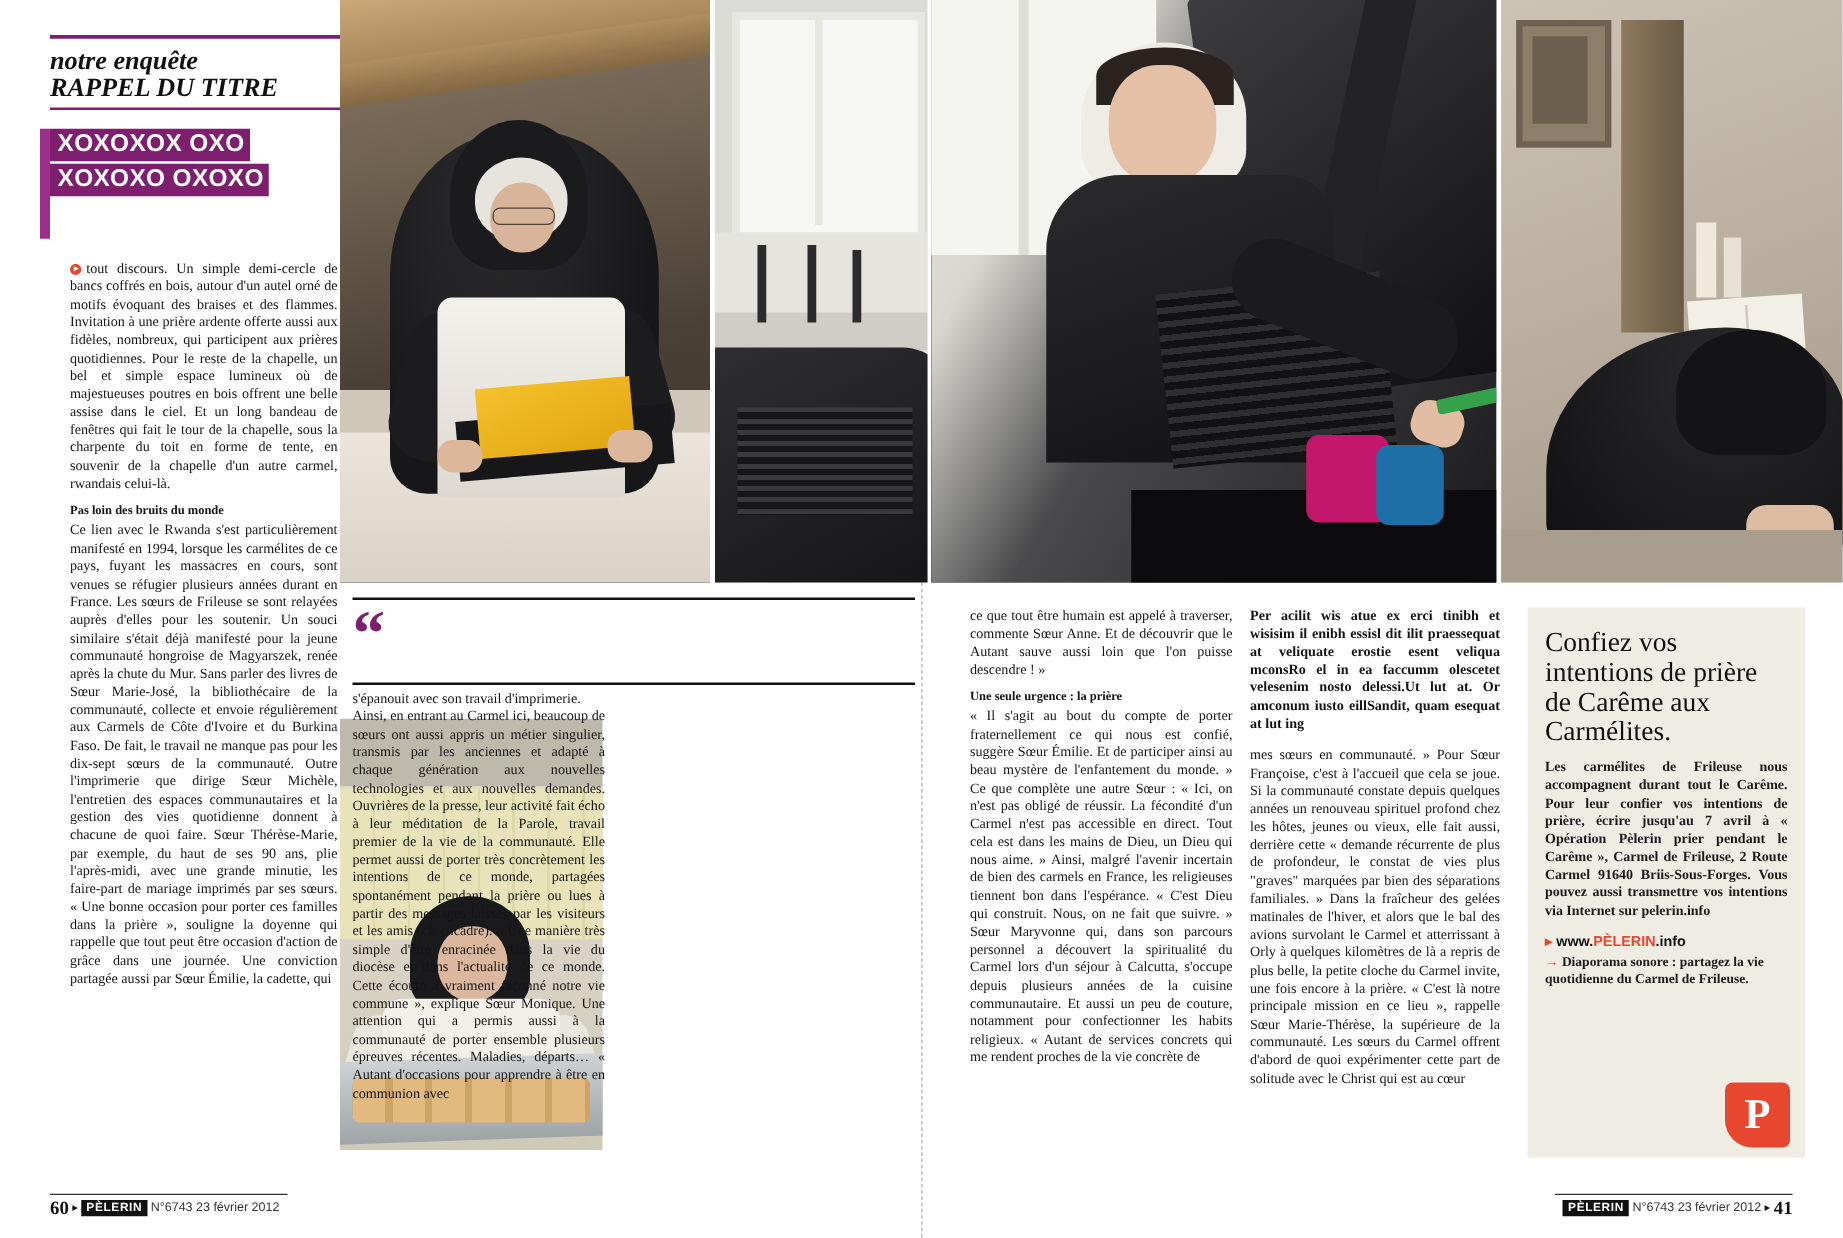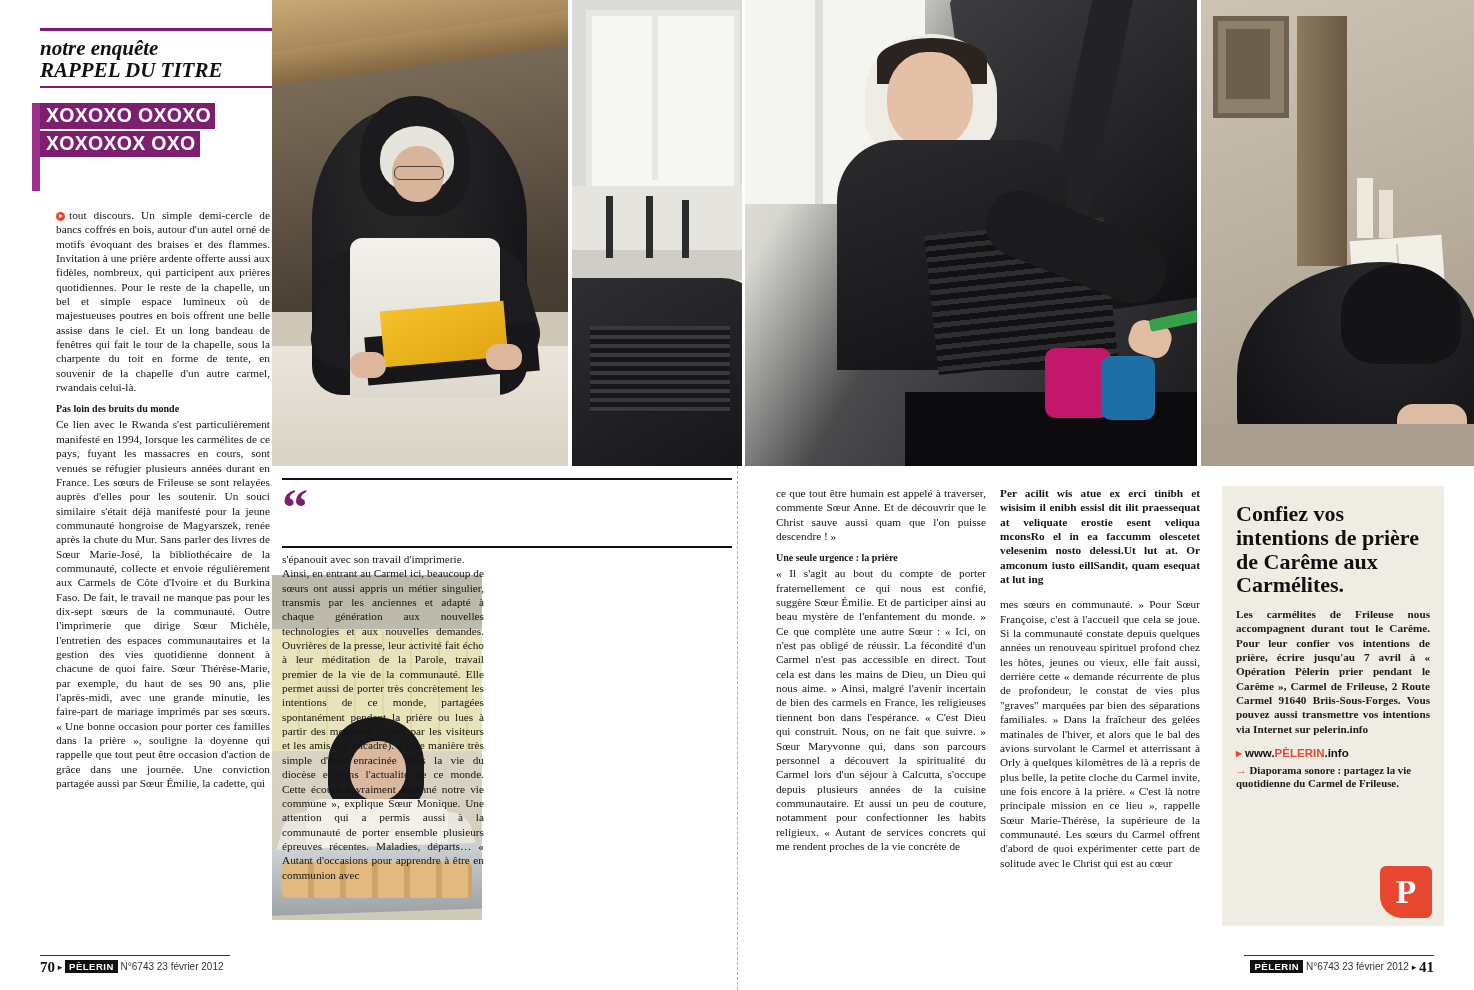--- a/index.html
+++ b/index.html
@@ -144,21 +144,21 @@
 
   
   .pullquote{position:absolute;left:282px;top:486px;width:450px;}
   .pullquote .mark{position:absolute;left:0;top:4px;font-size:52px;line-height:.7;color:#7d1f6e;font-family:"Liberation Serif",serif;font-weight:bold;}
   .pullquote .qtext{margin-left:54px;font-family:"Liberation Serif",serif;font-weight:bold;font-size:19.5px;line-height:1.18;color:#111;}
   .pq-rule{position:absolute;left:282px;top:478px;width:450px;height:2px;background:#111;}
   .pq-rule2{position:absolute;left:282px;top:546px;width:450px;height:2px;background:#111;}
 
   
   .infobox{position:absolute;left:1222px;top:486px;width:222px;height:440px;background:#efece4;}
-  .infobox h2{margin:0;padding:16px 14px 4px;font-family:"Liberation Serif",serif;font-weight:bold;
+  .infobox h2{margin:0;padding:16px 14px 4px;font-family:"Liberation Serif",serif;font-weight:normal;
      font-size:22px;line-height:1.08;color:#111;}
   .infobox .body{padding:6px 14px 0;font-size:11.2px;line-height:1.28;text-align:justify;font-weight:bold;}
   .infobox .weburl{padding:10px 14px 2px;font-family:"Liberation Sans",sans-serif;font-size:11.5px;font-weight:bold;color:#111;}
   .infobox .weburl .arrow{color:#e8472f;font-weight:bold;}
   .infobox .weburl .red{color:#e8472f;}
   .infobox .li{padding:2px 14px;font-size:10.8px;line-height:1.22;font-weight:bold;}
   .infobox .li .arrow{color:#e8472f;}
   .pel-logo{position:absolute;right:12px;bottom:8px;width:52px;height:52px;background:#e8472f;
      border-radius:6px 6px 6px 22px;color:#fff;font-family:"Liberation Serif",serif;font-weight:bold;
      font-size:34px;line-height:52px;text-align:center;}
@@ -179,22 +179,22 @@
 
   <div class="kicker-wrap">
     <div class="kicker-rule top"></div>
     <div class="kicker">notre enquête</div>
     <div class="kicker sub">RAPPEL DU TITRE</div>
     <div class="kicker-rule2"></div>
   </div>
 
   <div class="ptitle">
     <div class="accent"></div>
+    <div><span class="bar">XOXOXOX OXO</span></div>
     <div><span class="bar">XOXOXO OXOXO</span></div>
-    <div><span class="bar">XOXOXOX OXO</span></div>
   </div>
 
   <div class="col" id="col1" style="left:56px;top:208px;width:214px;">
     <p><span class="bullet"></span><span>tout discours. Un simple demi-cercle de bancs coffrés en bois, autour d'un autel orné de motifs évoquant des braises et des flammes. Invitation à une prière ardente offerte aussi aux fidèles, nombreux, qui participent aux prières quotidiennes. Pour le reste de la chapelle, un bel et simple espace lumineux où de majestueuses poutres en bois offrent une belle assise dans le ciel. Et un long bandeau de fenêtres qui fait le tour de la chapelle, sous la charpente du toit en forme de tente, en souvenir de la chapelle d'un autre carmel, rwandais celui-là.</span></p>
     <div class="subhead">Pas loin des bruits du monde</div>
     <p>Ce lien avec le Rwanda s'est particulièrement manifesté en 1994, lorsque les carmélites de ce pays, fuyant les massacres en cours, sont venues se réfugier plusieurs années durant en France. Les sœurs de Frileuse se sont relayées auprès d'elles pour les soutenir. Un souci similaire s'était déjà manifesté pour la jeune communauté hongroise de Magyarszek, renée après la chute du Mur. Sans parler des livres de Sœur Marie-José, la bibliothécaire de la communauté, collecte et envoie régulièrement aux Carmels de Côte d'Ivoire et du Burkina Faso. De fait, le travail ne manque pas pour les dix-sept sœurs de la communauté. Outre l'imprimerie que dirige Sœur Michèle, l'entretien des espaces communautaires et la gestion des vies quotidienne donnent à chacune de quoi faire. Sœur Thérèse-Marie, par exemple, du haut de ses 90 ans, plie l'après-midi, avec une grande minutie, les faire-part de mariage imprimés par ses sœurs. « Une bonne occasion pour porter ces familles dans la prière », souligne la doyenne qui rappelle que tout peut être occasion d'action de grâce dans une journée. Une conviction partagée aussi par Sœur Émilie, la cadette, qui</p>
   </div>
 
   <div class="img" id="photo-nun-binding">
     <div class="wall"></div>
@@ -282,21 +282,21 @@
     <div class="tray"></div>
       <div class="buns"></div>
   </div>
 
   <div class="col" id="col2" style="left:282px;top:552px;width:202px;">
     <p>s'épanouit avec son travail d'imprimerie.</p>
     <p style="margin-top:0;">Ainsi, en entrant au Carmel ici, beaucoup de sœurs ont aussi appris un métier singulier, transmis par les anciennes et adapté à chaque génération aux nouvelles technologies et aux nouvelles demandes. Ouvrières de la presse, leur activité fait écho à leur méditation de la Parole, travail premier de la vie de la communauté. Elle permet aussi de porter très concrètement les intentions de ce monde, partagées spontanément pendant la prière ou lues à partir des messages laissés par les visiteurs et les amis (cf. encadré). « Une manière très simple d'être enracinée dans la vie du diocèse et dans l'actualité de ce monde. Cette écoute a vraiment façonné notre vie commune », explique Sœur Monique. Une attention qui a permis aussi à la communauté de porter ensemble plusieurs épreuves récentes. Maladies, départs… « Autant d'occasions pour apprendre à être en communion avec</p>
   </div>
 
   <div class="col" id="col3" style="left:776px;top:486px;width:210px;">
-    <p>ce que tout être humain est appelé à traverser, commente Sœur Anne. Et de découvrir que le Christ sauve aussi quam que l'on puisse descendre ! »</p>
+    <p>ce que tout être humain est appelé à traverser, commente Sœur Anne. Et de découvrir que le Autant sauve aussi loin que l'on puisse descendre ! »</p>
     <div class="subhead">Une seule urgence : la prière</div>
     <p>« Il s'agit au bout du compte de porter fraternellement ce qui nous est confié, suggère Sœur Émilie. Et de participer ainsi au beau mystère de l'enfantement du monde. » Ce que complète une autre Sœur : « Ici, on n'est pas obligé de réussir. La fécondité d'un Carmel n'est pas accessible en direct. Tout cela est dans les mains de Dieu, un Dieu qui nous aime. » Ainsi, malgré l'avenir incertain de bien des carmels en France, les religieuses tiennent bon dans l'espérance. « C'est Dieu qui construit. Nous, on ne fait que suivre. » Sœur Maryvonne qui, dans son parcours personnel a découvert la spiritualité du Carmel lors d'un séjour à Calcutta, s'occupe depuis plusieurs années de la cuisine communautaire. Et aussi un peu de couture, notamment pour confectionner les habits religieux. « Autant de services concrets qui me rendent proches de la vie concrète de</p>
   </div>
 
   <div class="col" id="col4" style="left:1000px;top:486px;width:200px;">
     <p style="font-weight:bold;">Per acilit wis atue ex erci tinibh et wisisim il enibh essisl dit ilit praessequat at veliquate erostie esent veliqua mconsRo el in ea faccumm olescetet velesenim nosto delessi.Ut lut at. Or amconum iusto eillSandit, quam esequat at lut ing</p>
     <p style="margin-top:11px;">mes sœurs en communauté. » Pour Sœur Françoise, c'est à l'accueil que cela se joue. Si la communauté constate depuis quelques années un renouveau spirituel profond chez les hôtes, jeunes ou vieux, elle fait aussi, derrière cette « demande récurrente de plus de profondeur, le constat de vies plus "graves" marquées par bien des séparations familiales. » Dans la fraîcheur des gelées matinales de l'hiver, et alors que le bal des avions survolant le Carmel et atterrissant à Orly à quelques kilomètres de là a repris de plus belle, la petite cloche du Carmel invite, une fois encore à la prière. « C'est là notre principale mission en ce lieu », rappelle Sœur Marie-Thérèse, la supérieure de la communauté. Les sœurs du Carmel offrent d'abord de quoi expérimenter cette part de solitude avec le Christ qui est au cœur</p>
   </div>
 
   <div class="infobox">
@@ -308,21 +308,21 @@
     </div>
     <div class="li">
       <span class="arrow">→</span>
       <span>Diaporama sonore : partagez la vie quotidienne du Carmel de Frileuse.</span>
     </div>
     <div class="pel-logo">P</div>
   </div>
 
   <div class="footrule" style="left:40px;bottom:34px;width:190px;"></div>
   <div class="folio" style="left:40px;">
-    <span class="num">70</span>
+    <span class="num">60</span>
     <span class="tri">▸</span>
     <span class="tagbox">PÈLERIN</span>
     <span>N°6743</span>
     <span>23 février 2012</span>
   </div>
 
   <div class="footrule" style="right:40px;bottom:34px;width:190px;"></div>
   <div class="folio" style="right:40px;">
     <span class="tagbox">PÈLERIN</span>
     <span>N°6743</span>

